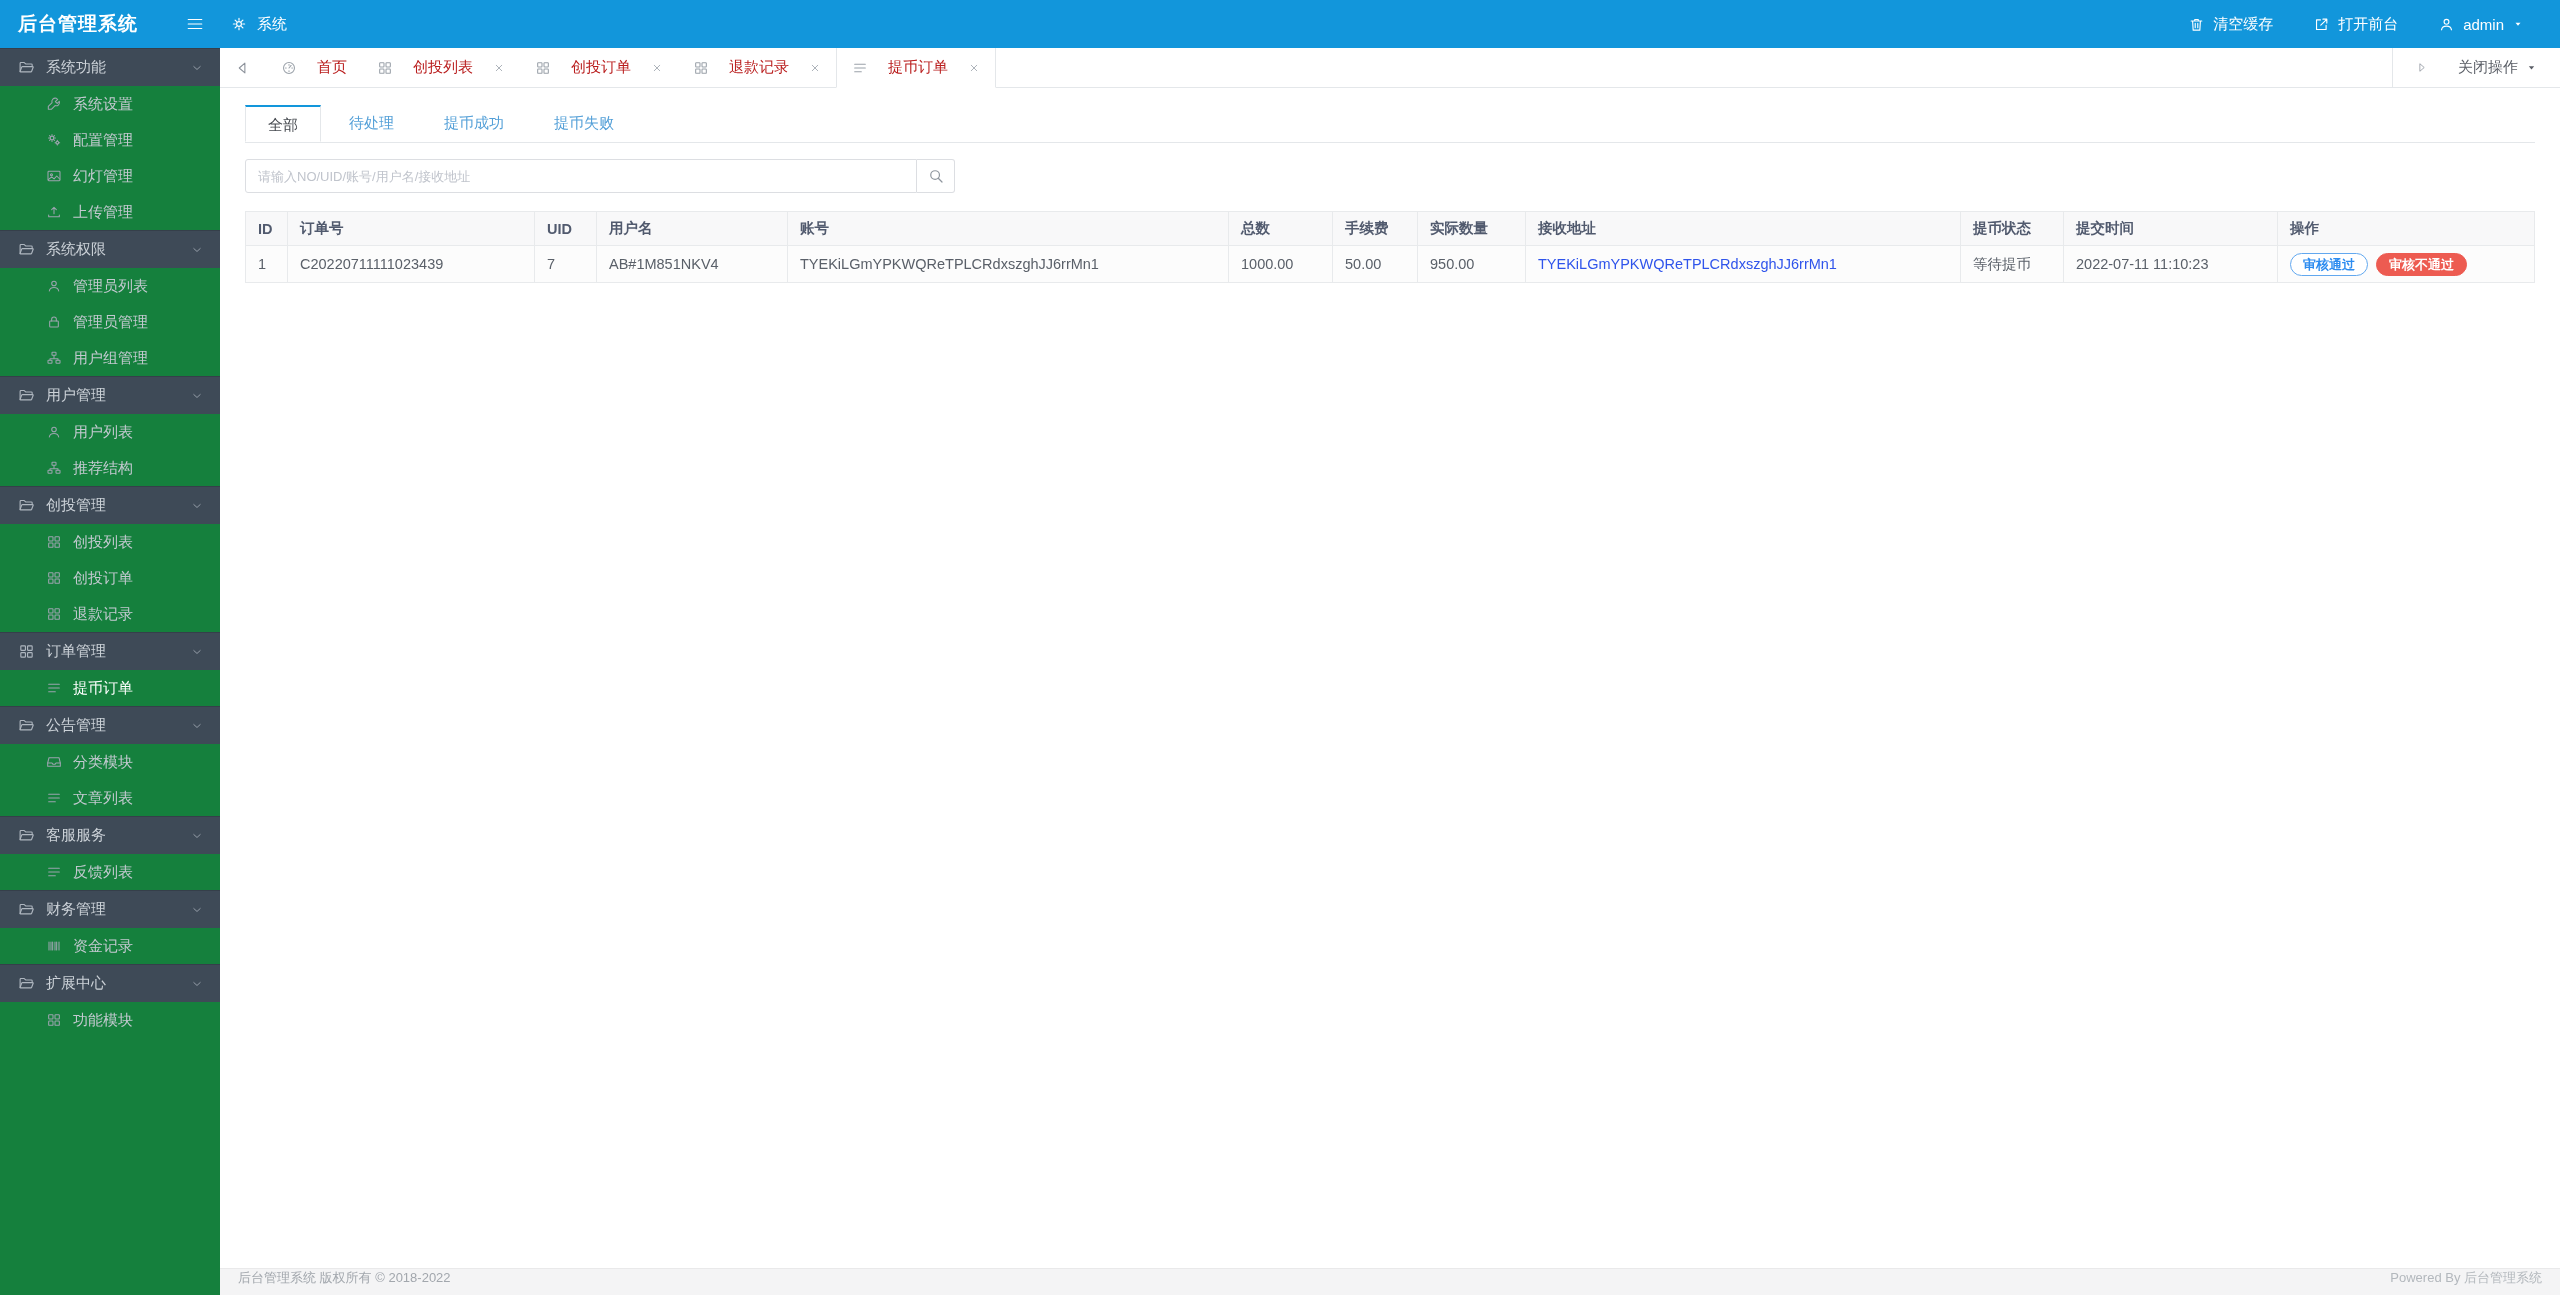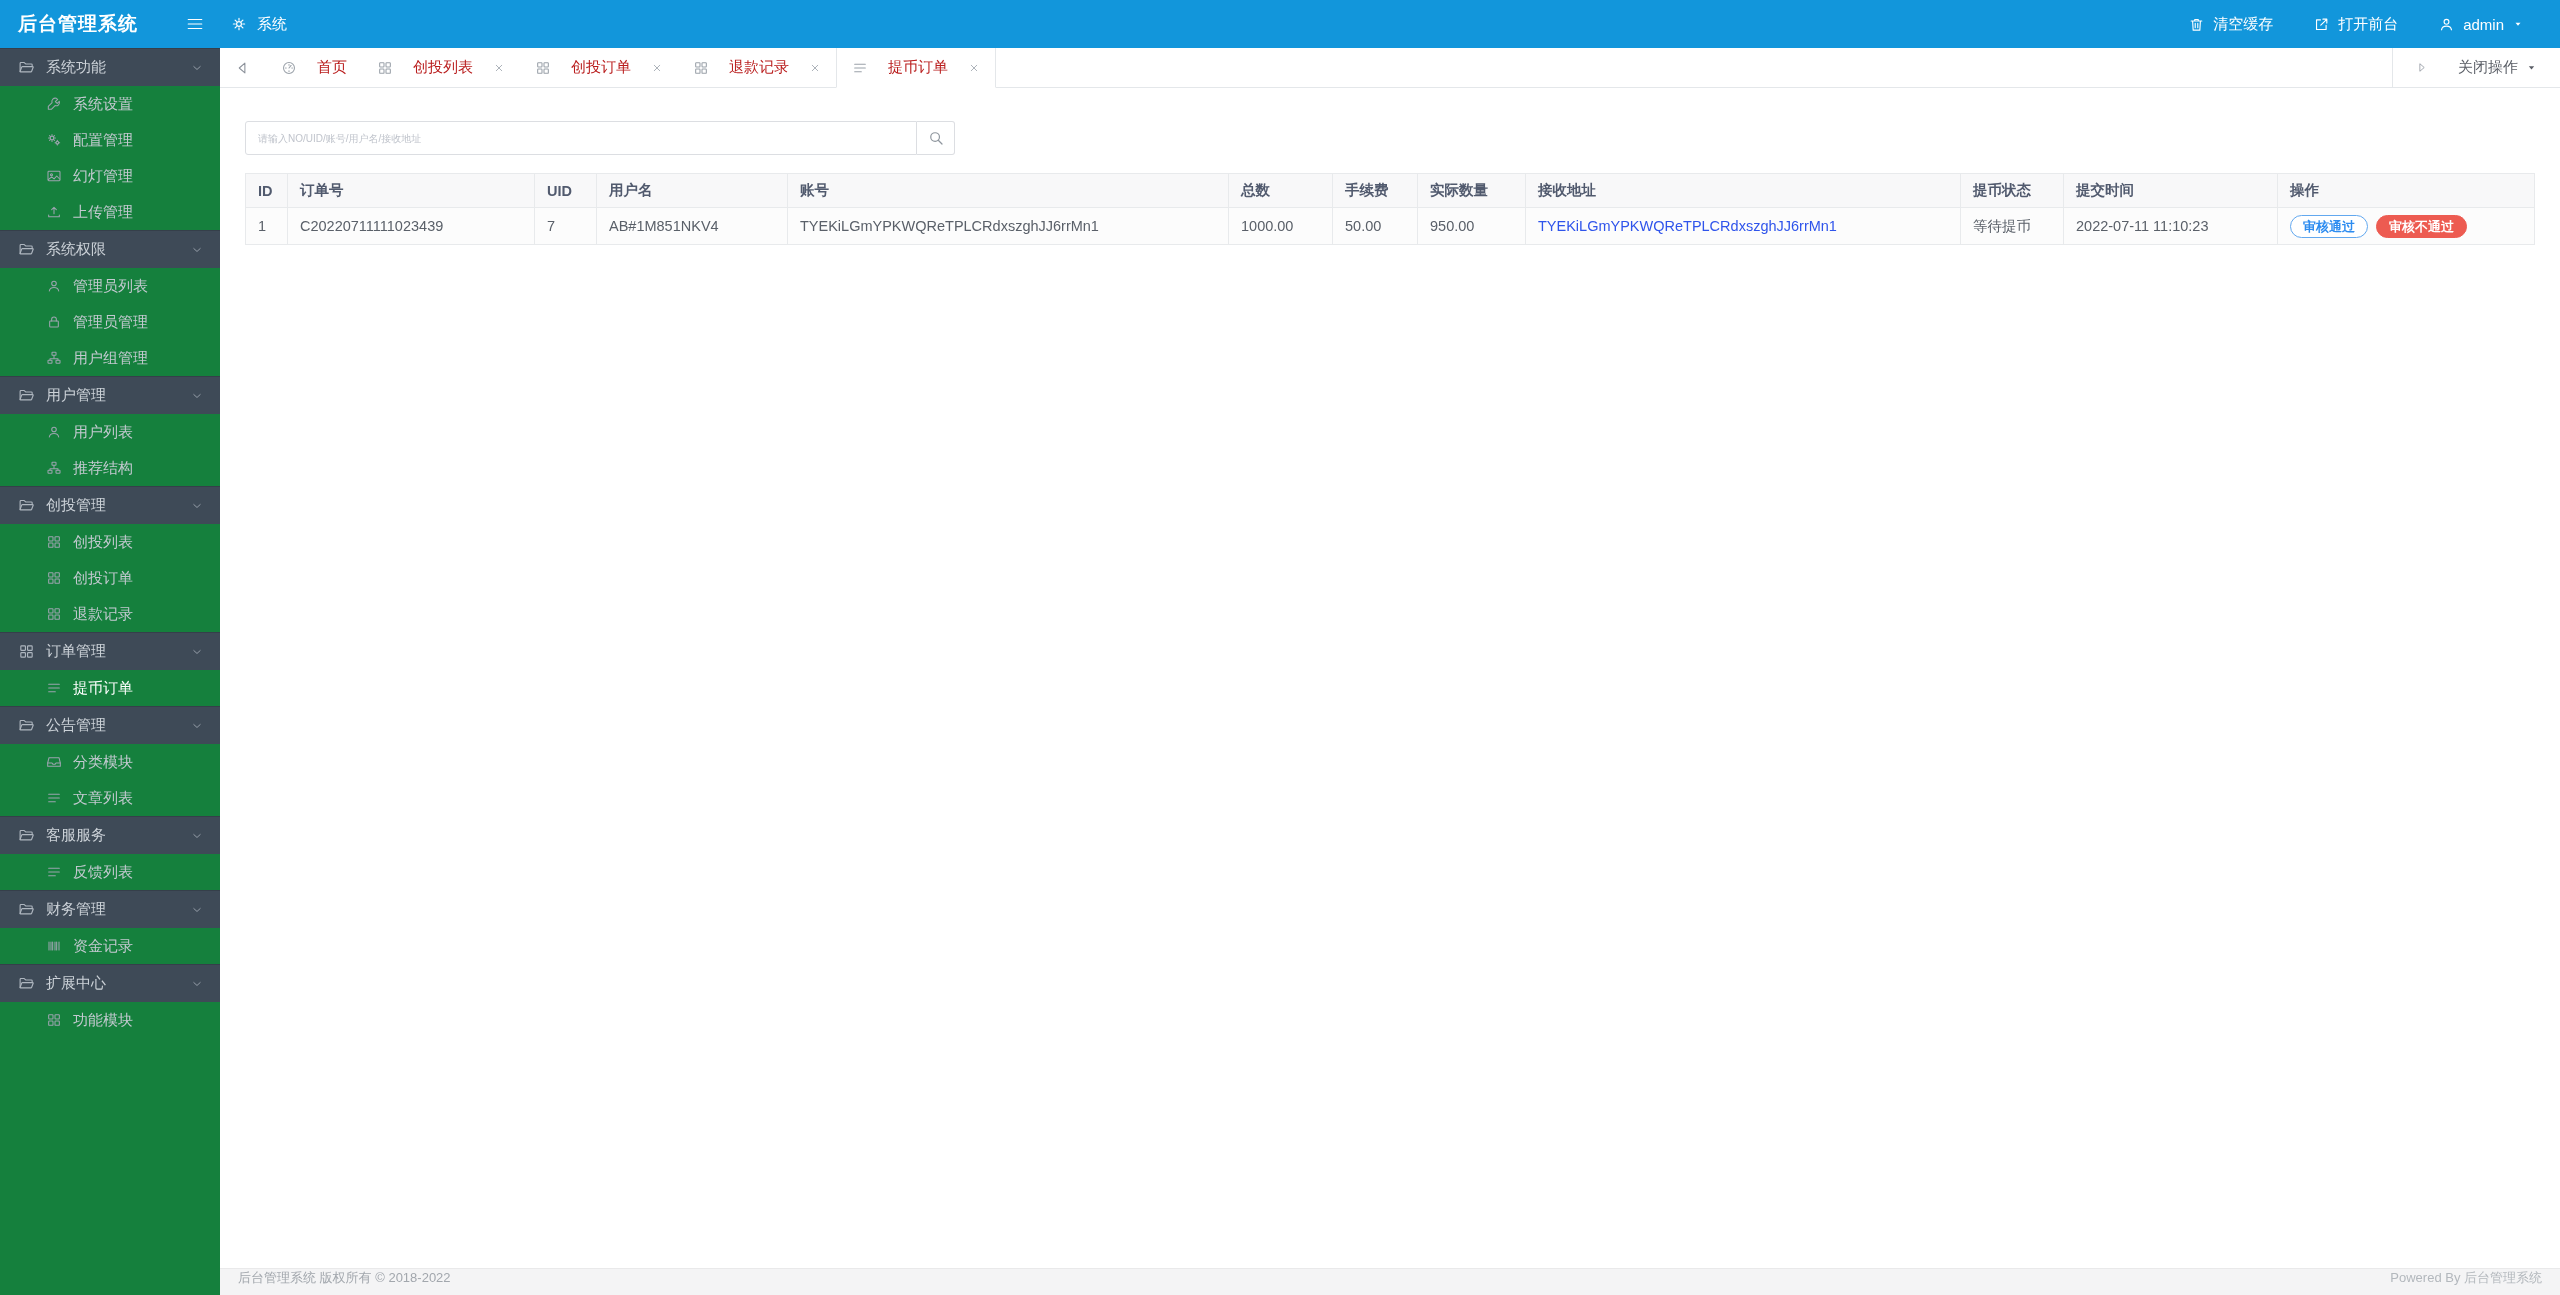--- a/index.html
+++ b/index.html
@@ -53,21 +53,21 @@
   
   .content { position:absolute; left:220px; top:88px; right:0; bottom:27px; background:#fff; padding:17px 25px 0; }
 
   .filter-tabs { display:flex; border-bottom:1px solid #e4e7ea; }
   .ftab { height:37px; line-height:35px; padding:0 22px; font-size:15px; color:#54a0d8; cursor:pointer; margin-right:6px; }
   .ftab.active { color:#45494f; background:#fff; border:1px solid #e4e7ea; border-top:2px solid #1296db;
                  border-bottom:1px solid #fff; margin-bottom:-1px; }
 
   .search-row { margin-top:16px; display:flex; }
   .search-input { width:672px; height:34px; border:1px solid #dcdee2; border-radius:3px 0 0 3px; padding:0 12px;
-                  font-size:10px; color:#515a6e; outline:none; font-family:inherit; }
+                  font-size:13px; color:#515a6e; outline:none; font-family:inherit; }
   .search-input::placeholder { color:#c0c4cc; }
   .search-btn { width:38px; height:34px; border:1px solid #dcdee2; border-left:none; border-radius:0 3px 3px 0;
                 background:#fff; display:flex; align-items:center; justify-content:center; cursor:pointer; color:#8f969e; }
   .search-btn .ic { width:16px; height:16px; }
 
   table.grid { margin-top:18px; width:2290px; table-layout:fixed; border-collapse:collapse; }
   table.grid th { background:#f8f8f9; color:#515a6e; font-weight:bold; font-size:14.5px; text-align:left;
                   height:34px; padding:0 12px; border:1px solid #e8eaec; }
   table.grid td { background:#fcfcfc; color:#5a6069; font-size:14.5px; height:37px; padding:0 12px;
                   border:1px solid #e8eaec; white-space:nowrap; overflow:hidden; }
@@ -429,20 +429,26 @@
     <span class="close-ops">
       <span>关闭操作</span>
       <svg class="ic caret" viewBox="0 0 24 24" style="width:13px;height:13px">
           <path d="M7 9.5h10l-5 6z" fill="currentColor" stroke="none"></path>
         </svg>
     </span>
   </div>
 </div>
 
 <main class="content">
+  <div class="filter-tabs" id="filter-tabs">
+      <span class="ftab active">全部</span>
+      <span class="ftab">待处理</span>
+      <span class="ftab">提币成功</span>
+      <span class="ftab">提币失败</span>
+    </div>
 
   <div class="search-row">
     <input class="search-input" type="text" placeholder="请输入NO/UID/账号/用户名/接收地址" style="">
     <button class="search-btn">
       <svg class="ic " viewBox="0 0 24 24" style="width:18px;height:18px">
           <circle cx="10.8" cy="10.8" r="5.8"></circle>
           <path d="M15 15l5 5"></path>
         </svg>
     </button>
   </div>

